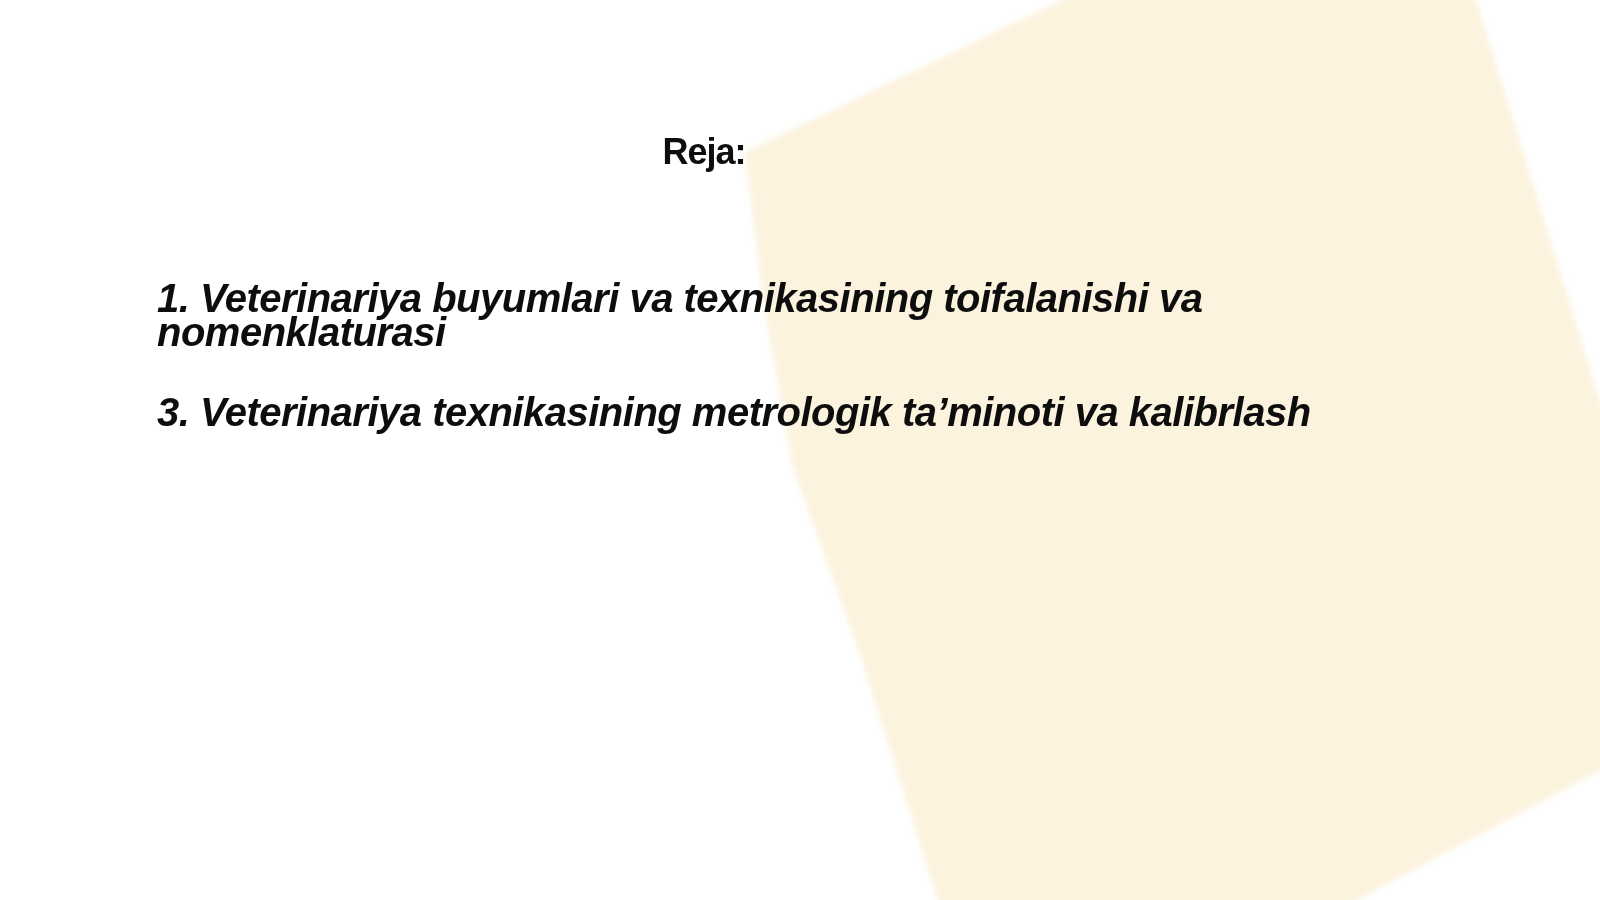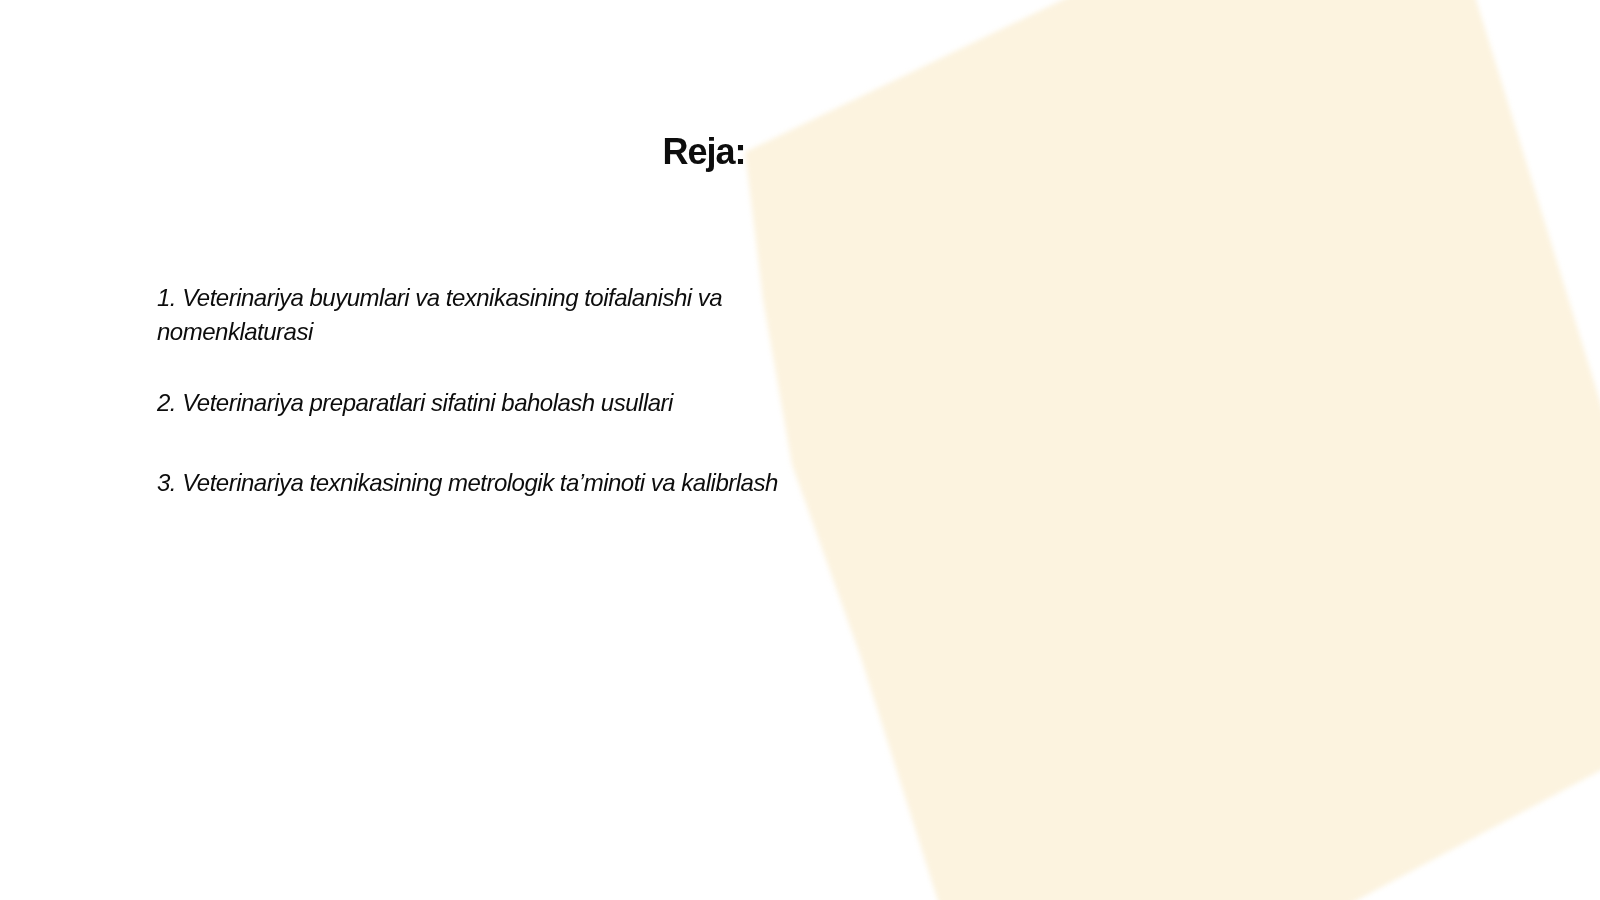--- a/index.html
+++ b/index.html
@@ -38,37 +38,37 @@
     z-index:2;
   }
   .agenda{
     position:absolute;
     left:157px;
     top:281px;
     width:1250px;
     z-index:2;
   }
   .agenda p{
-    font-size:24px;
+    font-size:40px;
     font-style:italic;
     line-height:34px;
     letter-spacing:-0.5px;
     white-space:pre-line;
     color:var(--text);
+    font-weight:bold;
   }
   .agenda p.item-2{ margin-top:37px; }
   .agenda p.item-3{ margin-top:46px; }
 </style>
 </head>
 <body>
 
 <svg class="bg-svg" viewBox="0 0 1600 900" preserveAspectRatio="none" aria-hidden="true">
   <polygon points="1104,-20 1470,-20 1620,466 1620,760 1320,920 944,920 860,655 792,465 763,300 745,152" fill="#fcf3df"></polygon>
 </svg>
 
 <h1 class="slide-title">Reja:</h1>
 
 <div class="agenda">
   <p class="item-1">1. Veterinariya buyumlari va texnikasining toifalanishi va
 nomenklaturasi</p>
-  <p class="item-2">2. Veterinariya preparatlari sifatini baholash usullari</p>
   <p class="item-3">3. Veterinariya texnikasining metrologik ta’minoti va kalibrlash</p>
 </div>
 
 </body></html>

